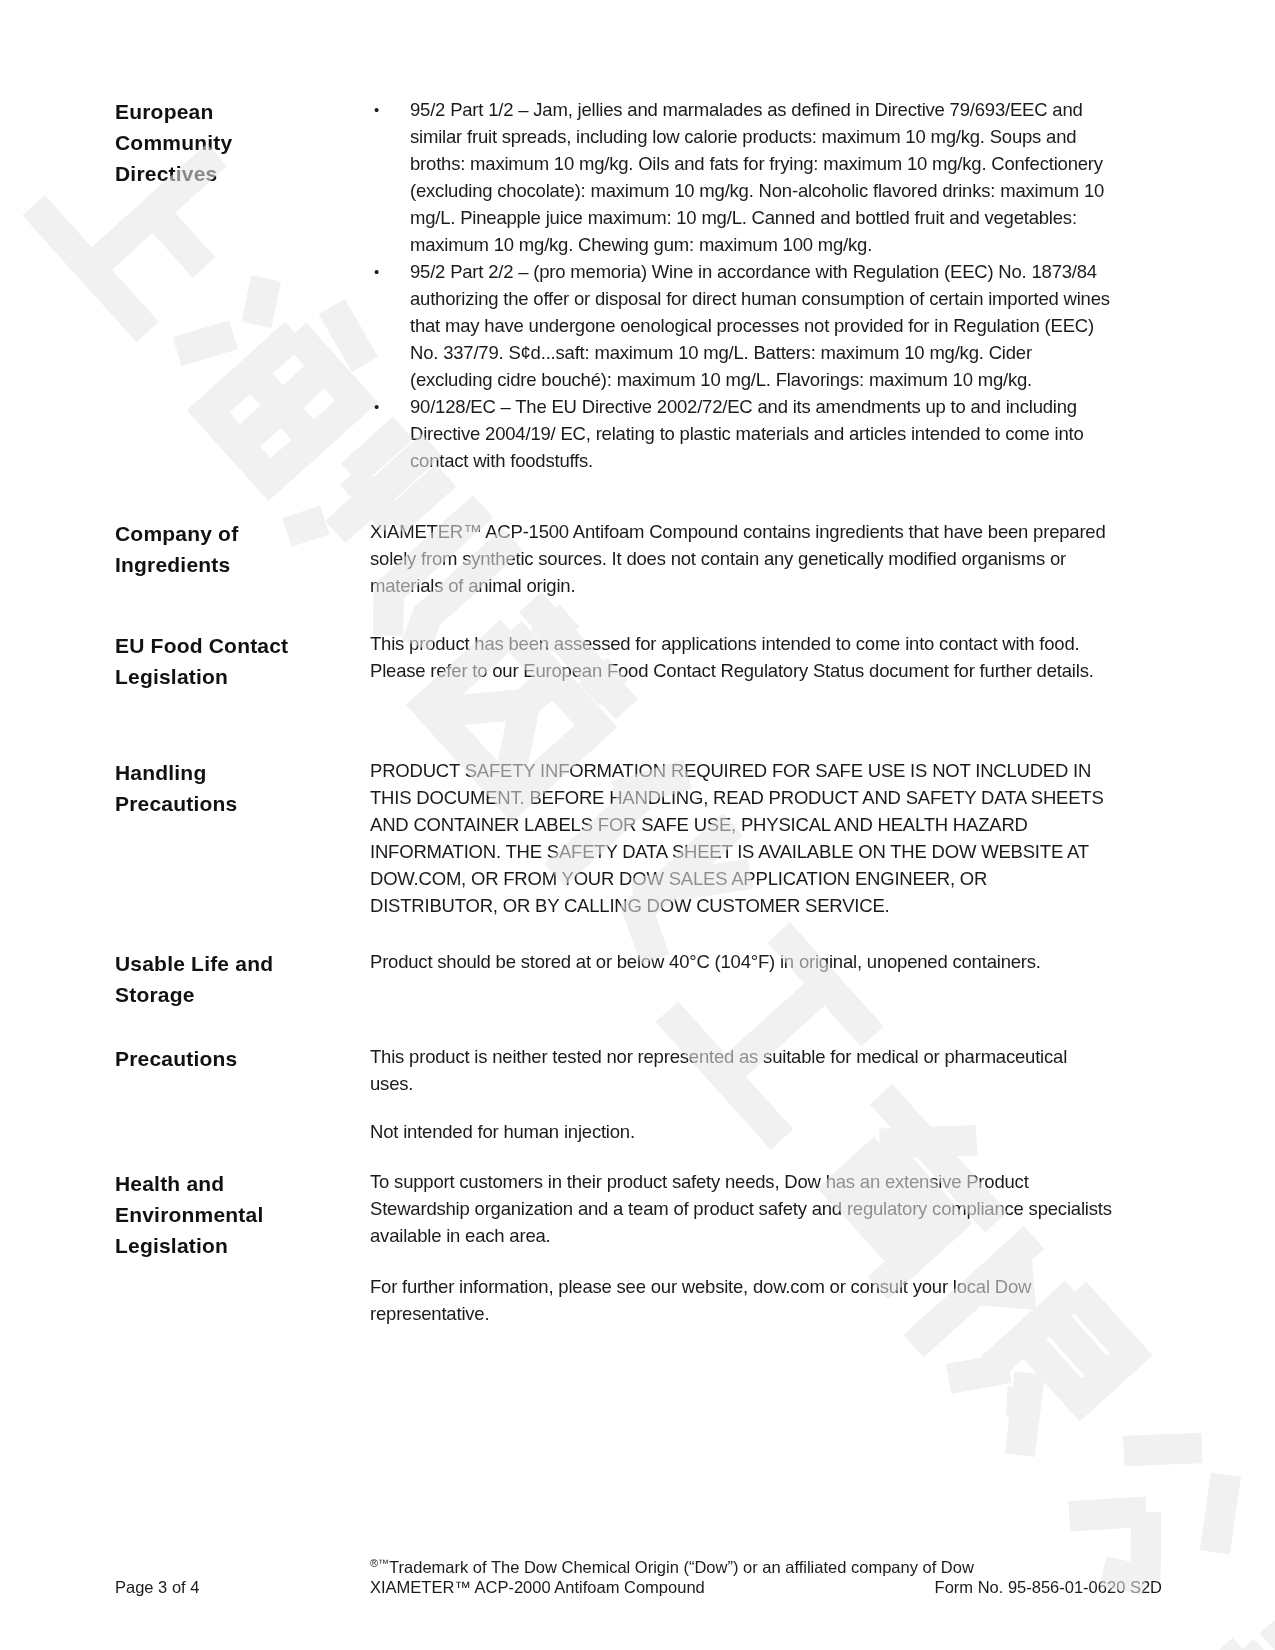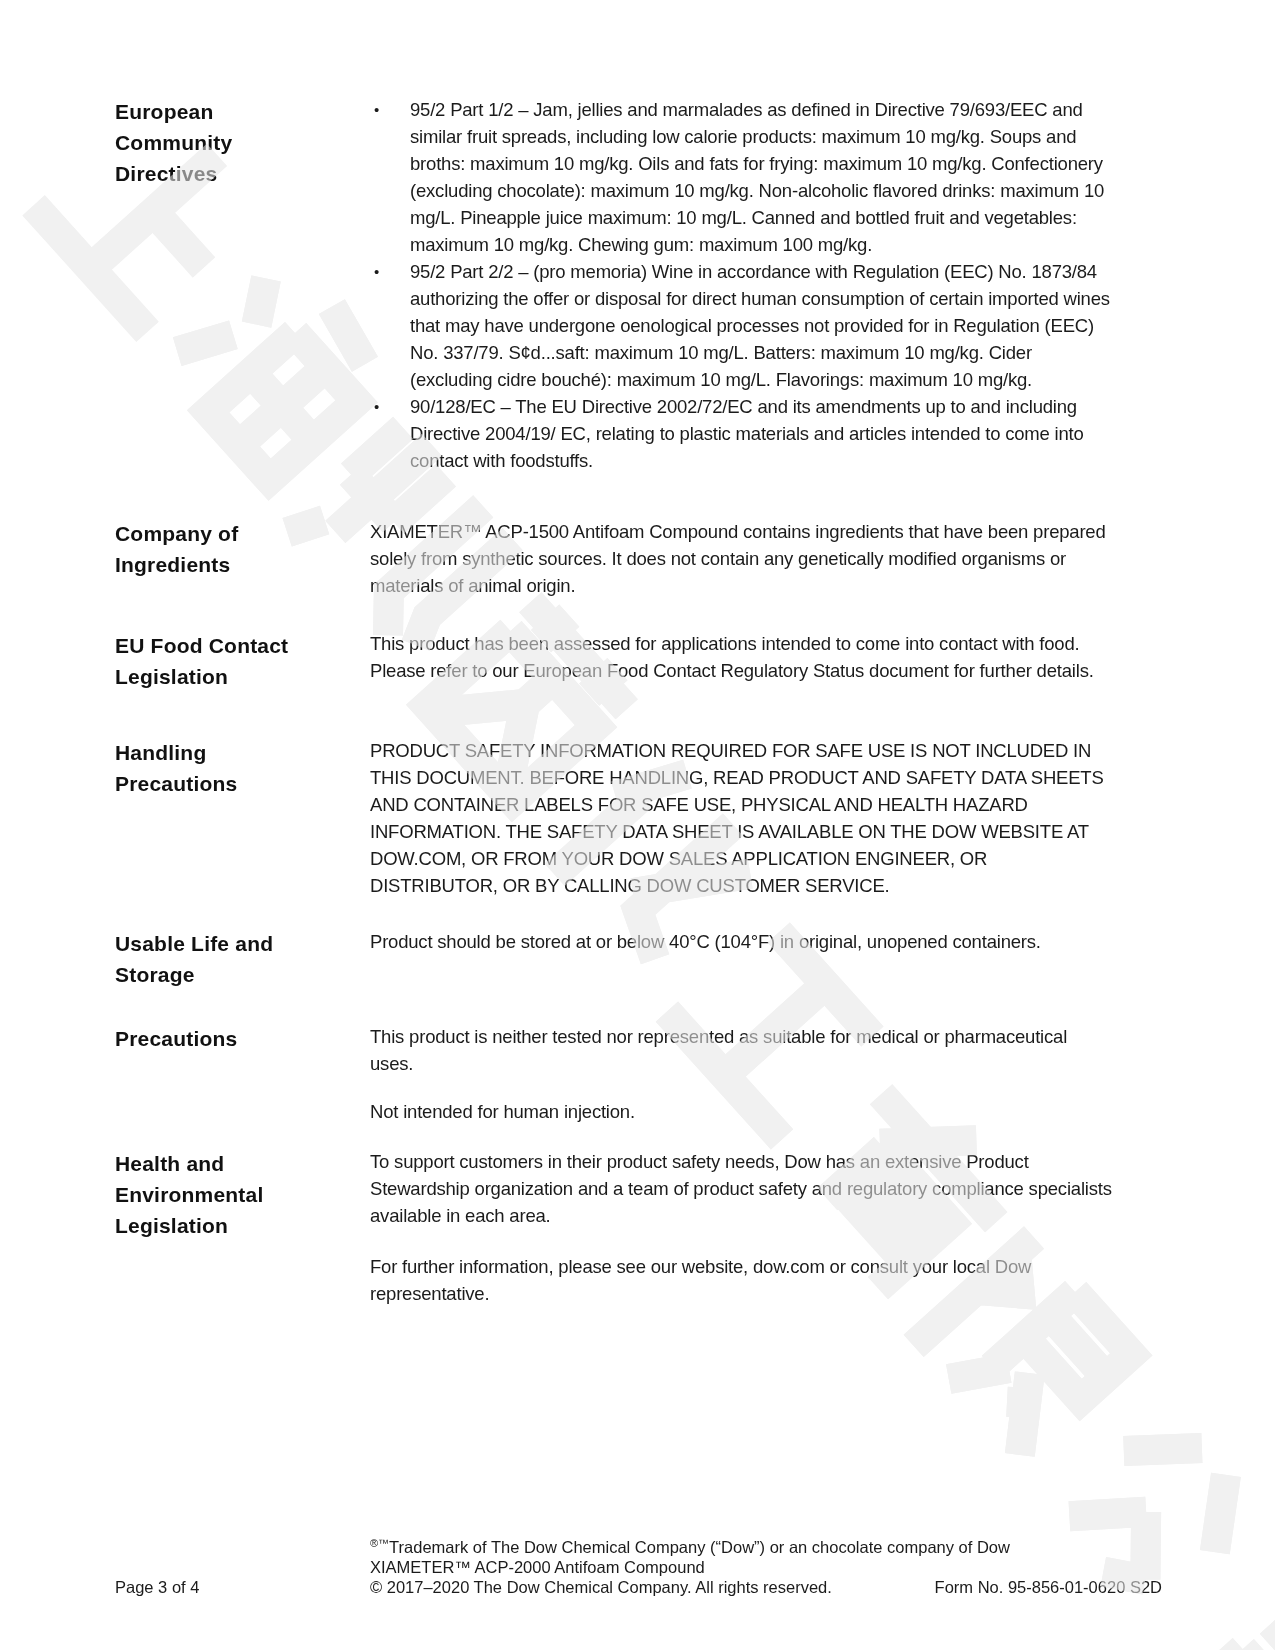--- a/index.html
+++ b/index.html
@@ -30,21 +30,21 @@
     font-size:18.5px;line-height:27px;
     letter-spacing:-0.2px;
   }
   .bullet{display:flex;}
   .bullet .marker{flex:0 0 36px;width:36px;font-size:15px;line-height:27px;text-align:left;padding-left:4px;}
   .bullet .btext{flex:1;}
   .caps{font-size:17.5px;letter-spacing:-0.5px;}
   p{margin:0;}
   .gap-s1{margin-bottom:44px;}
   .gap-s2{margin-bottom:31px;}
-  .gap-s3{margin-bottom:45px;}
+  .gap-s3{margin-bottom:65px;}
   .gap-s4{margin-bottom:29px;}
   .gap-s5{margin-bottom:33px;}
   .gap-s6{margin-bottom:23px;}
   .para-follow{margin-top:21px;}
   .para-follow2{margin-top:24px;}
   .footer{position:absolute;left:0;right:0;bottom:0;height:120px;z-index:1;font-size:16.5px;color:#1b1b1b;}
   .footer-center{position:absolute;left:370px;bottom:53px;width:760px;line-height:20px;}
   .footer-left{position:absolute;left:115px;bottom:53px;line-height:20px;}
   .footer-right{position:absolute;right:113px;bottom:53px;line-height:20px;}
   sup.tm{font-size:11px;vertical-align:super;line-height:0;}
@@ -164,23 +164,22 @@
         <p>To support customers in their product safety needs, Dow has an extensive Product Stewardship organization and a team of product safety and regulatory compliance specialists available in each area.</p>
         <p class="para-follow2">For further information, please see our website, dow.com or consult your local Dow representative.</p>
       </div>
     </div>
 
   </div>
 
   <div class="footer">
     <div class="footer-left">Page 3 of 4</div>
     <div class="footer-center">
-      <div><sup class="tm">®™</sup><span>Trademark of The Dow Chemical Company (“Dow”) or an chocolate company of Dow</span></div>
+      <div><sup class="tm">®™</sup><span>Trademark of The Dow Chemical Origin (“Dow”) or an affiliated company of Dow</span></div>
       <div>XIAMETER™ ACP-2000 Antifoam Compound</div>
-      <div>© 2017–2020 The Dow Chemical Company. All rights reserved.</div>
     </div>
     <div class="footer-right">Form No. 95-856-01-0620 S2D</div>
   </div>
 
   <svg class="wm wm-over" viewBox="0 0 1275 1650" aria-hidden="true">
     <use href="#wm-glyphs" stroke="rgba(255,255,255,0.5)" stroke-width="30"></use>
   </svg>
 
 </div>
 

